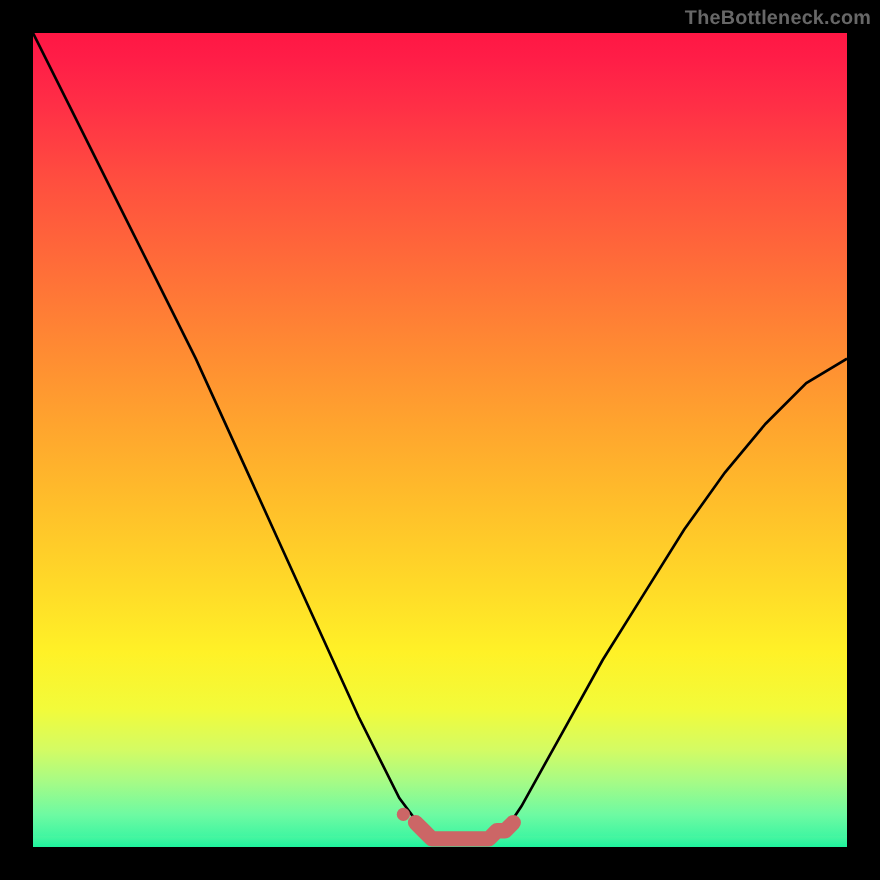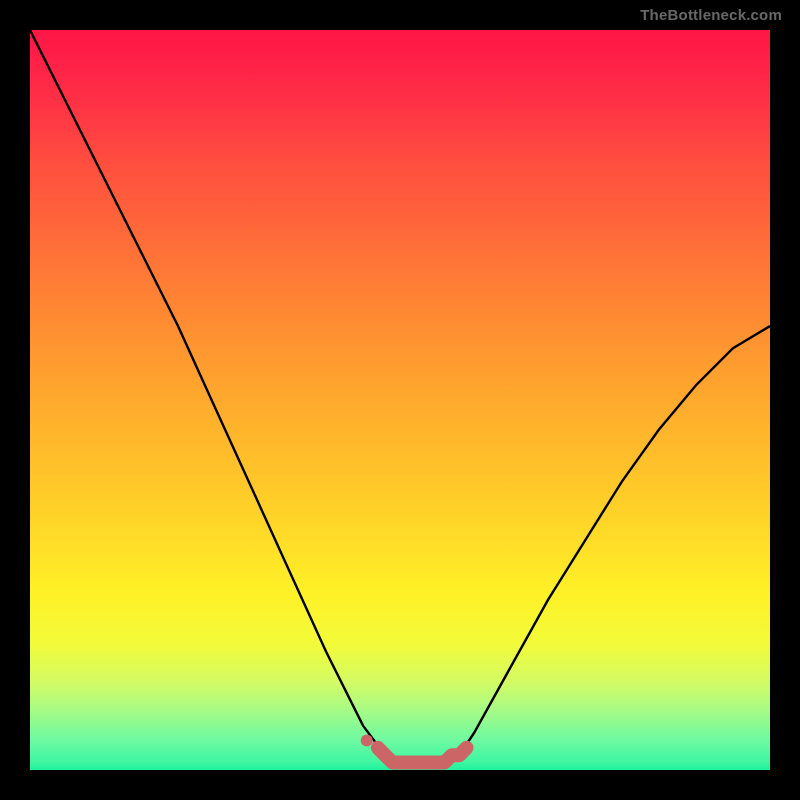--- a/index.html
+++ b/index.html
@@ -7,23 +7,23 @@
     width: 800px;
     height: 800px;
     background: #000;
     font-family: Arial, Helvetica, sans-serif;
     position: relative;
     overflow: hidden;
   }
   .watermark {
     position: absolute;
     top: 6px;
-    right: 18px;
+    right: 8px;
     color: #676767;
-    font-size: 15px;
+    font-size: 18px;
     font-weight: 600;
     letter-spacing: 0.2px;
     z-index: 5;
   }
   .plot-area {
     position: absolute;
     left: 30px;
     top: 30px;
     width: 740px;
     height: 740px;

